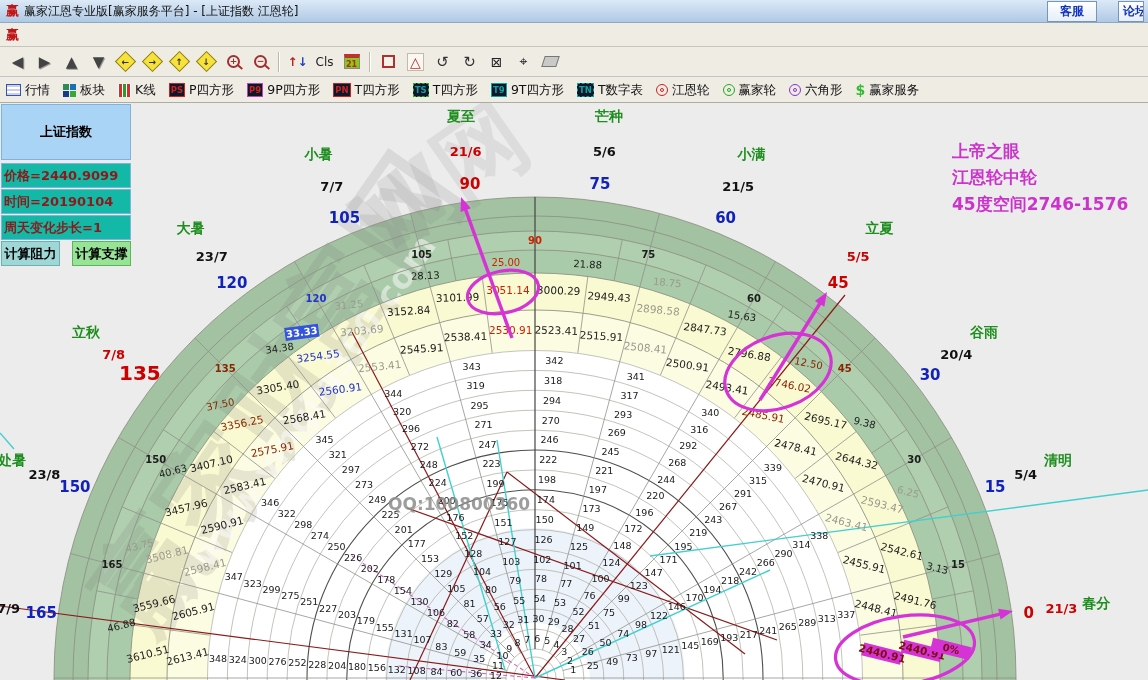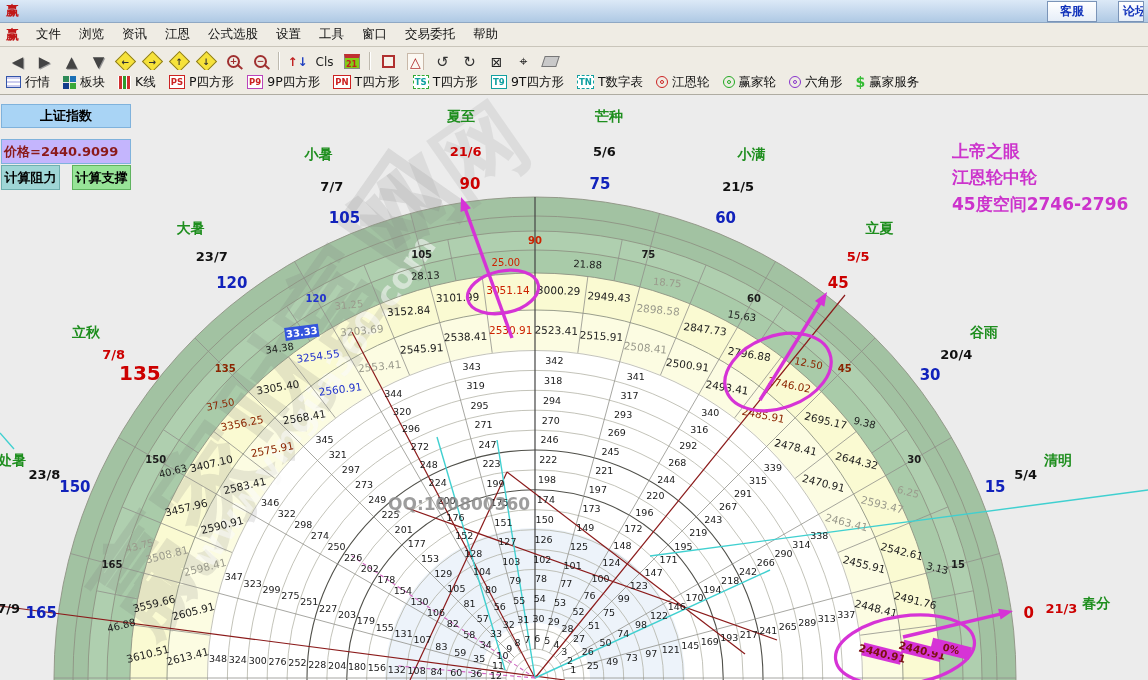--- a/index.html
+++ b/index.html
@@ -39,42 +39,42 @@
   .cls { font-size:12px; color:#222; }
   .cal { width:16px; height:15px; border:1px solid #888; background:#84cc16; font-size:8px; color:#C02020;
     text-align:center; line-height:13px; font-weight:bold; border-top:4px solid #C03030; }
   .shp-sq { width:13px; height:13px; border:2px solid #B03030; background:#F6F2EA; }
   .shp-tr { font-size:14px; color:#B03030; background:#FBF8F2; border:1px solid #C8B8A8; padding:0 2px; line-height:16px;}
   .rot { font-size:15px; color:#333; }
   .boxx { font-size:14px; color:#222; }
   .sep { width:2px; height:20px; border-left:1px solid #BDB9AE; border-right:1px solid #FFF; margin:0 4px; }
   .erase { width:15px; height:11px; background:#C9C9C9; border:1px solid #777; transform:skewX(-18deg); }
 
-  .toolbar2 { position:absolute; left:0; top:70px; width:1148px; height:25px; z-index:9;
+  .toolbar2 { position:absolute; left:0; top:78px; width:1148px; height:25px; z-index:9;
     background:#EFECE4; border-bottom:1px solid #AFACA2; display:flex; align-items:center;
     padding-left:6px; font-size:12.5px; color:#111; }
   .t2 { display:flex; align-items:center; gap:4px; margin-right:13px; cursor:default; }
   .ic-grid { width:15px; height:12px; border:1px solid #3355AA;
     background:repeating-linear-gradient(#CCE 0 2px,#fff 2px 4px),#fff; }
   .ic-blocks { width:13px; height:13px; display:grid; grid-template-columns:6px 6px; gap:1px; }
   .ic-blocks i { width:6px; height:6px; background:#2E8B57; } .ic-blocks i:nth-child(2){background:#1A6FB5;}
   .ic-blocks i:nth-child(3){background:#123C8C;} .ic-blocks i:nth-child(4){background:#39A839;}
   .ic-candle { width:13px; height:13px;
     background:linear-gradient(90deg,#fff 0 1px,#D03030 1px 4px,#fff 4px 5px,#2E9B2E 5px 8px,#fff 8px 9px,#D03030 9px 12px,#fff 12px); }
   .lbx { min-width:16px; height:14px; font-size:8.5px; font-weight:bold; display:flex; align-items:center;
-    justify-content:center; padding:0 1px; background:#ffffff; }
+    justify-content:center; padding:0 1px; background:#0f172a; }
   .ic-ring { width:12px; height:12px; border-radius:50%; display:flex; align-items:center; justify-content:center; }
   .ic-ring i { width:4px; height:4px; border-radius:50%; }
   .ic-dollar { font-size:14px; font-weight:bold; }
 
   
   .panel { position:absolute; left:1px; top:104px; width:130px; z-index:8; font-size:13px; }
   .panel .hd { background:#A9D4F5; color:#000; font-weight:bold; text-align:center;
-    border:1px solid #7FB2DC; padding:2px 0; margin-bottom:11px; }
-  .panel .rw { background:#c4b5fd; color:#8B1A1A; font-weight:bold; border:1px solid #7FB2DC;
+    border:1px solid #7FB2DC; padding:18px 0; margin-bottom:3px; }
+  .panel .rw { background:#14b8a6; color:#8B1A1A; font-weight:bold; border:1px solid #7FB2DC;
     padding:2.5px 1px 2.5px 2px; margin-bottom:1px; white-space:nowrap; overflow:hidden; }
   .panel .btns { display:flex; gap:12px; }
   .panel .btns .b1,.panel .btns .b2 { flex:1; text-align:center; font-weight:bold; color:#000;
     padding:2.5px 0; cursor:default; }
   .panel .btns .b1 { background:#9FD6D6; border:1px solid #6FAFAF; }
   .panel .btns .b2 { background:#97E497; border:1px solid #5FB35F; }
 
   
   .note { position:absolute; left:952px; top:138px; z-index:8; color:#CC33CC; font-weight:bold;
     font-size:17px; line-height:1.55; white-space:nowrap; }
@@ -474,40 +474,29 @@
       <line x1="512" y1="338" x2="464.40136081654435" y2="206.40376225750506" stroke="#D633D6" stroke-width="3.4"></line>
       <polygon points="461,197 470.9339743847899,208.29451871140768 460.5898359015344,212.0360156096065" fill="#D633D6"></polygon>
       <line x1="760" y1="400" x2="821.7283301211022" y2="300.49761711822333" stroke="#D633D6" stroke-width="3.4"></line>
       <polygon points="827,292 824.2933515845659,306.79608239890644 814.9459727545202,300.9972455321188" fill="#D633D6"></polygon>
       <line x1="903" y1="637" x2="1003.2681538722359" y2="613.3002545392897" stroke="#D633D6" stroke-width="3.4"></line>
       <polygon points="1013,611 1000.6405554177396,619.5728717252758 998.1102754245209,608.8678409847354" fill="#D633D6"></polygon>
     </svg>
 
 <div class="titlebar">
   <span class="logo">赢</span>
+  <span>赢家江恩专业版[赢家服务平台] - [上证指数 江恩轮]</span>
   <span class="tbtns">
     <span class="chrome-btn">客服</span>
     <span class="chrome-btn clip">论坛</span>
   </span>
 </div>
 
 <div class="menubar">
   <span class="logo">赢</span>
-  <span id="menu-items" style="display:flex;">
-        <span class="mi">文件</span>
-        <span class="mi">浏览</span>
-        <span class="mi">资讯</span>
-        <span class="mi">江恩</span>
-        <span class="mi">公式选股</span>
-        <span class="mi">设置</span>
-        <span class="mi">工具</span>
-        <span class="mi">窗口</span>
-        <span class="mi">交易委托</span>
-        <span class="mi">帮助</span>
-      </span>
 </div>
 
 <div class="toolbar1" id="toolbar1">
       <span class="t1">
         <span class="tri">◀</span>
       </span>
       <span class="t1">
         <span class="tri">▶</span>
       </span>
       <span class="t1">
@@ -638,25 +627,27 @@
       </span>
       <span class="t2">
         <span class="ic-dollar" style="color: rgb(51, 187, 51);">$</span>
         <span>赢家服务</span>
       </span>
     </div>
 
 <div class="panel">
   <div class="hd">上证指数</div>
   <div class="rw">价格=2440.9099</div>
+  <div class="rw">时间=20190104</div>
+  <div class="rw">周天变化步长=1</div>
   <div class="btns">
     <span class="b1">计算阻力</span>
     <span class="b2">计算支撑</span>
   </div>
 </div>
 
 <div class="note">
   <div>上帝之眼</div>
   <div>江恩轮中轮</div>
-  <div>45度空间2746-2796</div>
+  <div>45度空间2746-1576</div>
 </div>
 
 </div>
 
 </body></html>

